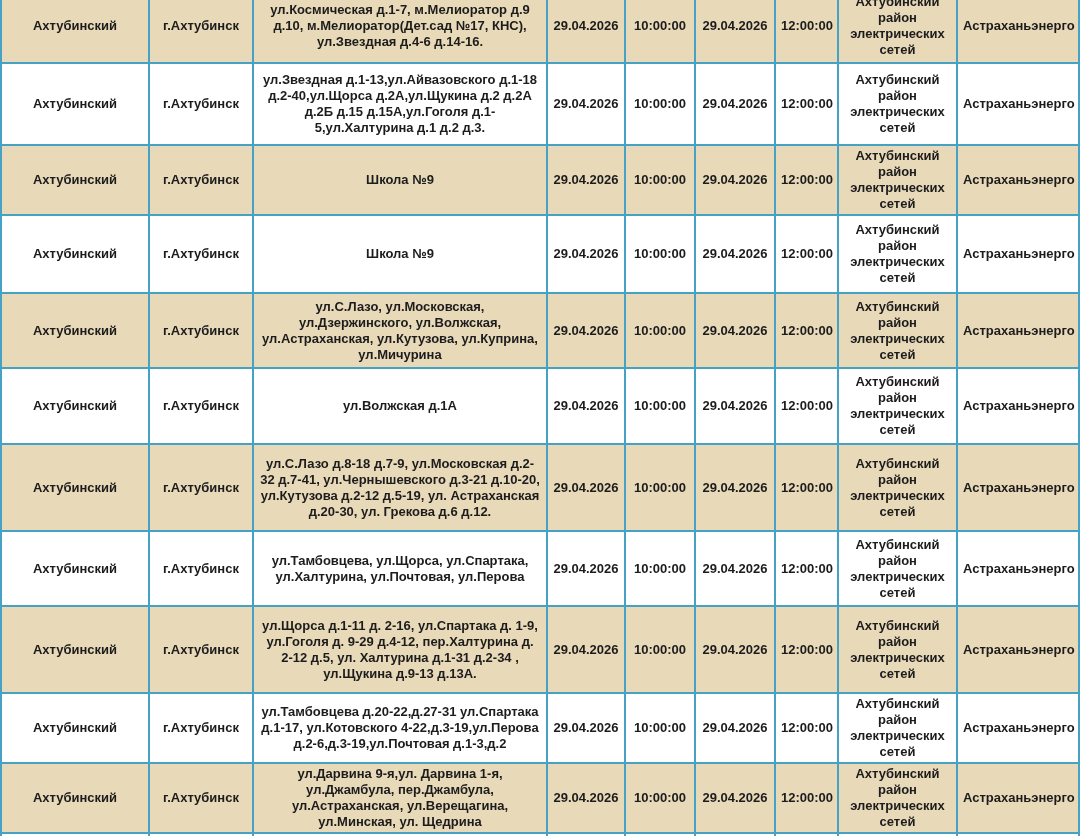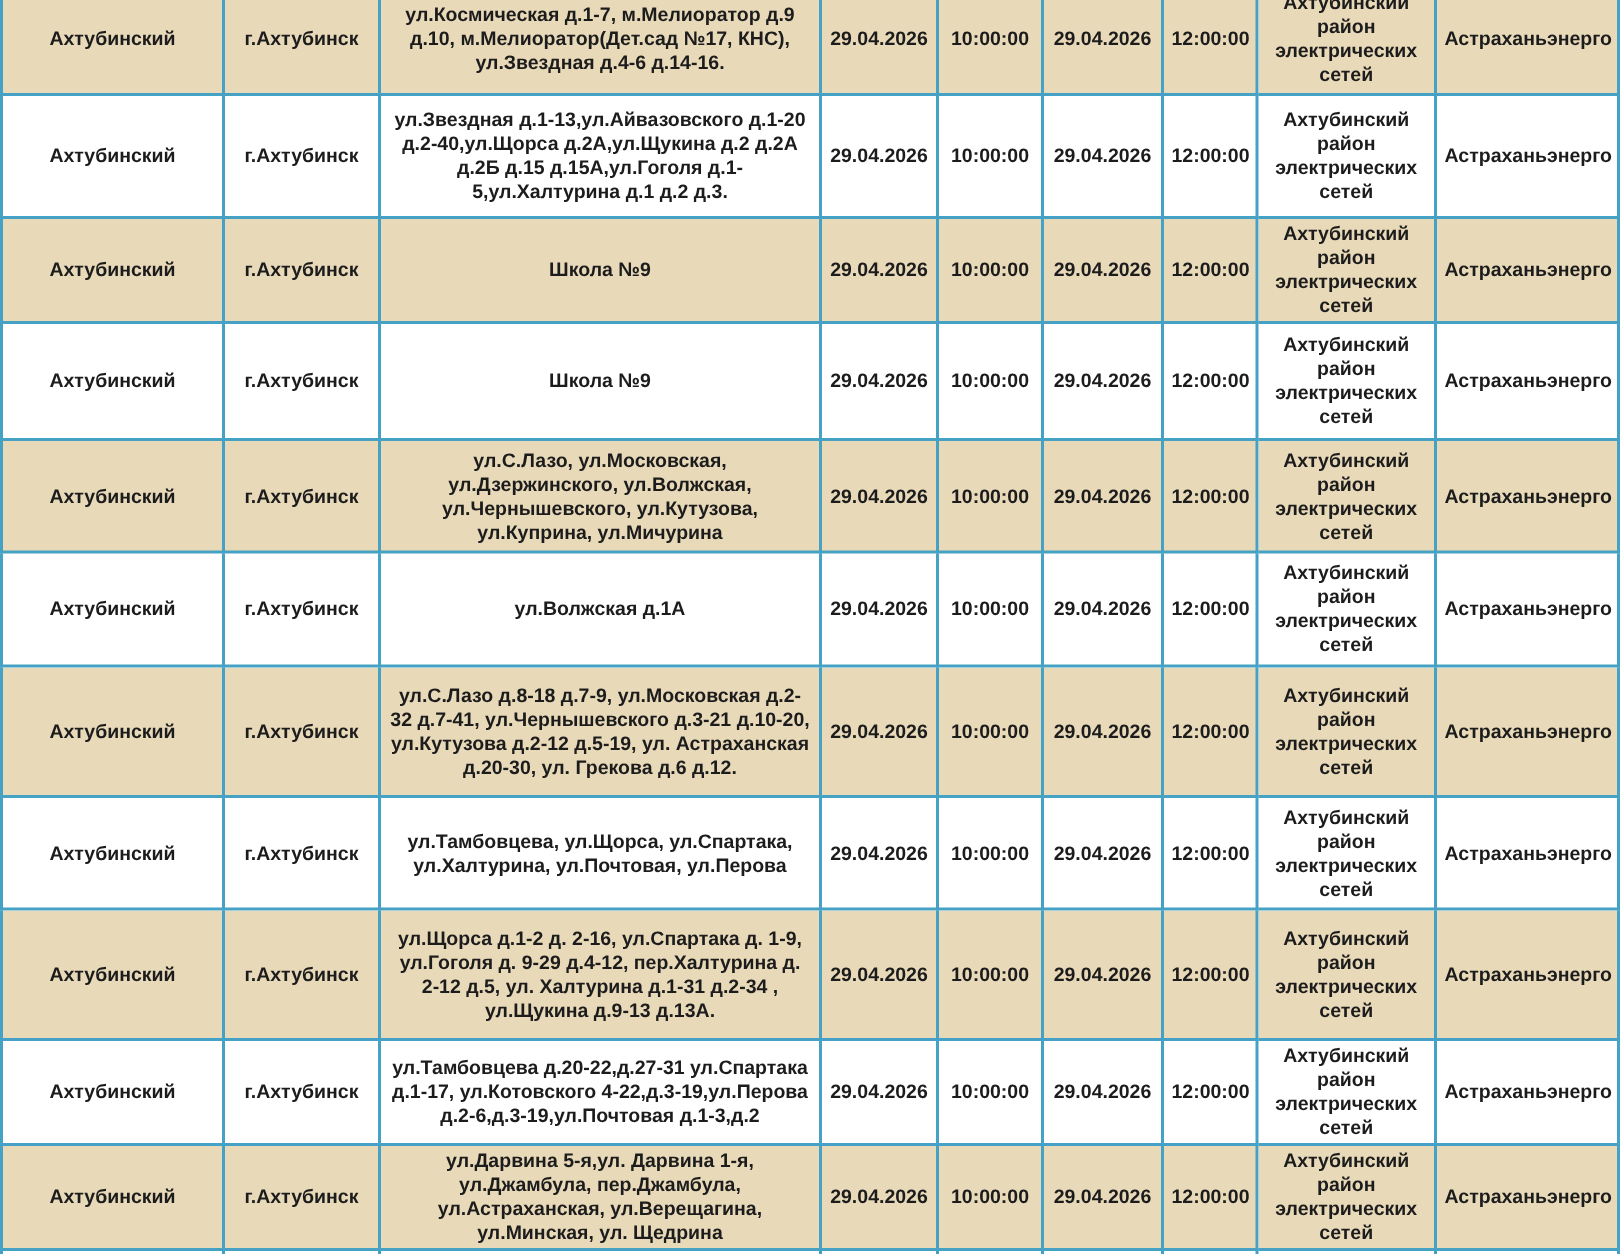--- a/index.html
+++ b/index.html
@@ -70,21 +70,21 @@
     <td class="nowrap">29.04.2026</td>
     <td class="nowrap">10:00:00</td>
     <td class="nowrap">29.04.2026</td>
     <td class="nowrap">12:00:00</td>
     <td>Ахтубинский район электрических сетей</td>
     <td class="nowrap">Астраханьэнерго</td>
   </tr>
         <tr class="plain" style="height: 82px;">
     <td>Ахтубинский</td>
     <td>г.Ахтубинск</td>
-    <td>ул.Звездная д.1-13,ул.Айвазовского д.1-20 д.2-40,ул.Щорса д.2А,ул.Щукина д.2 д.2А д.2Б д.15 д.15А,ул.Гоголя д.1-5,ул.Халтурина д.1 д.2 д.3.</td>
+    <td>ул.Звездная д.1-13,ул.Айвазовского д.1-18 д.2-40,ул.Щорса д.2А,ул.Щукина д.2 д.2А д.2Б д.15 д.15А,ул.Гоголя д.1-5,ул.Халтурина д.1 д.2 д.3.</td>
     <td class="nowrap">29.04.2026</td>
     <td class="nowrap">10:00:00</td>
     <td class="nowrap">29.04.2026</td>
     <td class="nowrap">12:00:00</td>
     <td>Ахтубинский район электрических сетей</td>
     <td class="nowrap">Астраханьэнерго</td>
   </tr>
         <tr class="alt" style="height: 70px;">
     <td>Ахтубинский</td>
     <td>г.Ахтубинск</td>
@@ -103,21 +103,21 @@
     <td class="nowrap">29.04.2026</td>
     <td class="nowrap">10:00:00</td>
     <td class="nowrap">29.04.2026</td>
     <td class="nowrap">12:00:00</td>
     <td>Ахтубинский район электрических сетей</td>
     <td class="nowrap">Астраханьэнерго</td>
   </tr>
         <tr class="alt" style="height: 75px;">
     <td>Ахтубинский</td>
     <td>г.Ахтубинск</td>
-    <td>ул.С.Лазо, ул.Московская, ул.Дзержинского, ул.Волжская, ул.Чернышевского, ул.Кутузова, ул.Куприна, ул.Мичурина</td>
+    <td>ул.С.Лазо, ул.Московская, ул.Дзержинского, ул.Волжская, ул.Астраханская, ул.Кутузова, ул.Куприна, ул.Мичурина</td>
     <td class="nowrap">29.04.2026</td>
     <td class="nowrap">10:00:00</td>
     <td class="nowrap">29.04.2026</td>
     <td class="nowrap">12:00:00</td>
     <td>Ахтубинский район электрических сетей</td>
     <td class="nowrap">Астраханьэнерго</td>
   </tr>
         <tr class="plain" style="height: 76px;">
     <td>Ахтубинский</td>
     <td>г.Ахтубинск</td>
@@ -147,21 +147,21 @@
     <td class="nowrap">29.04.2026</td>
     <td class="nowrap">10:00:00</td>
     <td class="nowrap">29.04.2026</td>
     <td class="nowrap">12:00:00</td>
     <td>Ахтубинский район электрических сетей</td>
     <td class="nowrap">Астраханьэнерго</td>
   </tr>
         <tr class="alt" style="height: 87px;">
     <td>Ахтубинский</td>
     <td>г.Ахтубинск</td>
-    <td>ул.Щорса д.1-2 д. 2-16, ул.Спартака д. 1-9, ул.Гоголя д. 9-29 д.4-12, пер.Халтурина д. 2-12 д.5, ул. Халтурина д.1-31 д.2-34 , ул.Щукина д.9-13 д.13А.</td>
+    <td>ул.Щорса д.1-11 д. 2-16, ул.Спартака д. 1-9, ул.Гоголя д. 9-29 д.4-12, пер.Халтурина д. 2-12 д.5, ул. Халтурина д.1-31 д.2-34 , ул.Щукина д.9-13 д.13А.</td>
     <td class="nowrap">29.04.2026</td>
     <td class="nowrap">10:00:00</td>
     <td class="nowrap">29.04.2026</td>
     <td class="nowrap">12:00:00</td>
     <td>Ахтубинский район электрических сетей</td>
     <td class="nowrap">Астраханьэнерго</td>
   </tr>
         <tr class="plain" style="height: 68px;">
     <td>Ахтубинский</td>
     <td>г.Ахтубинск</td>
@@ -169,21 +169,21 @@
     <td class="nowrap">29.04.2026</td>
     <td class="nowrap">10:00:00</td>
     <td class="nowrap">29.04.2026</td>
     <td class="nowrap">12:00:00</td>
     <td>Ахтубинский район электрических сетей</td>
     <td class="nowrap">Астраханьэнерго</td>
   </tr>
         <tr class="alt" style="height: 70px;">
     <td>Ахтубинский</td>
     <td>г.Ахтубинск</td>
-    <td>ул.Дарвина 5-я,ул. Дарвина 1-я, ул.Джамбула, пер.Джамбула, ул.Астраханская, ул.Верещагина, ул.Минская, ул. Щедрина</td>
+    <td>ул.Дарвина 9-я,ул. Дарвина 1-я, ул.Джамбула, пер.Джамбула, ул.Астраханская, ул.Верещагина, ул.Минская, ул. Щедрина</td>
     <td class="nowrap">29.04.2026</td>
     <td class="nowrap">10:00:00</td>
     <td class="nowrap">29.04.2026</td>
     <td class="nowrap">12:00:00</td>
     <td>Ахтубинский район электрических сетей</td>
     <td class="nowrap">Астраханьэнерго</td>
   </tr>
         <tr class="plain" style="height: 40px;">
     <td></td>
     <td></td>

